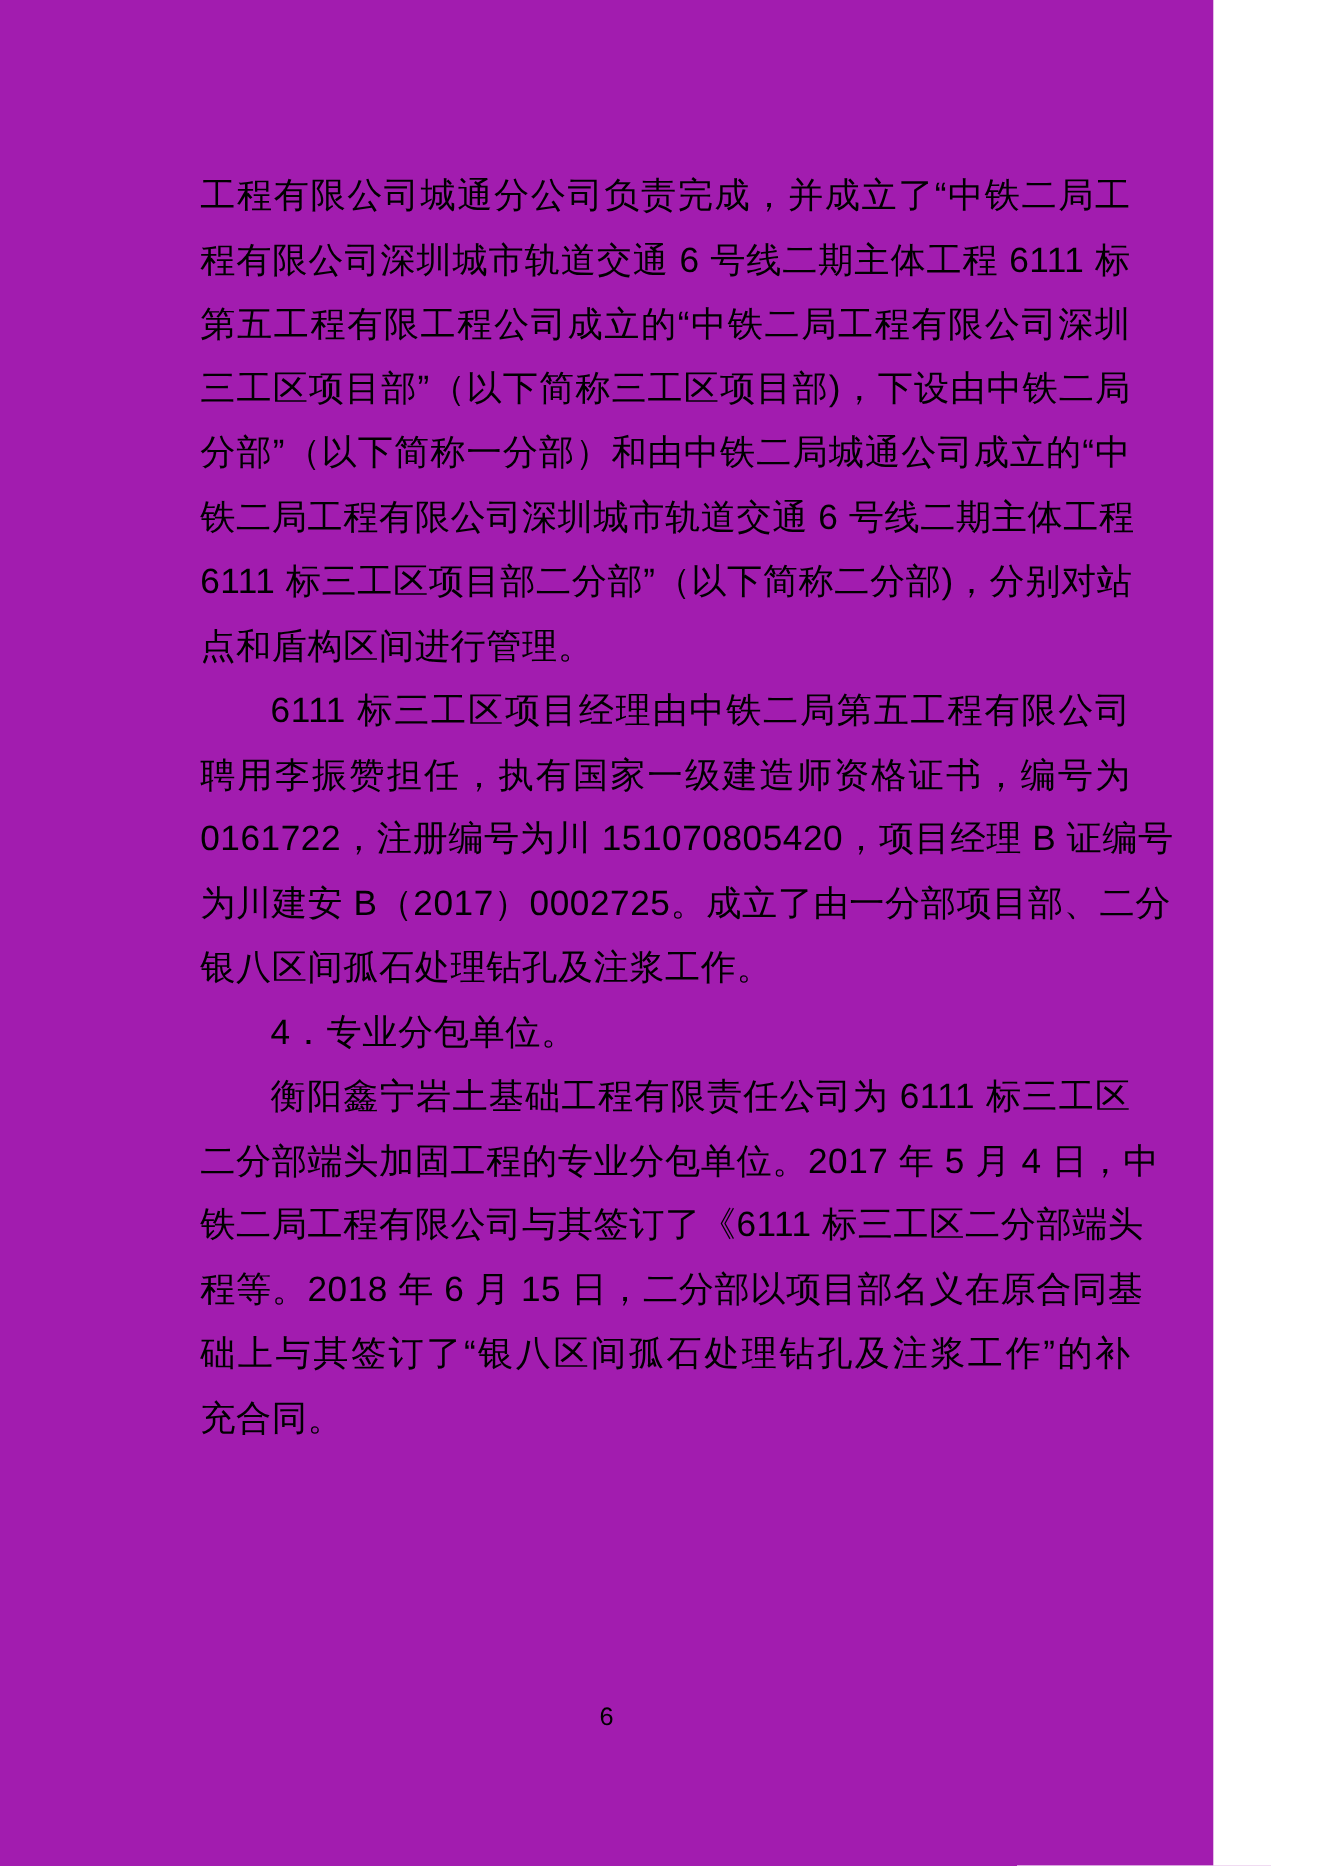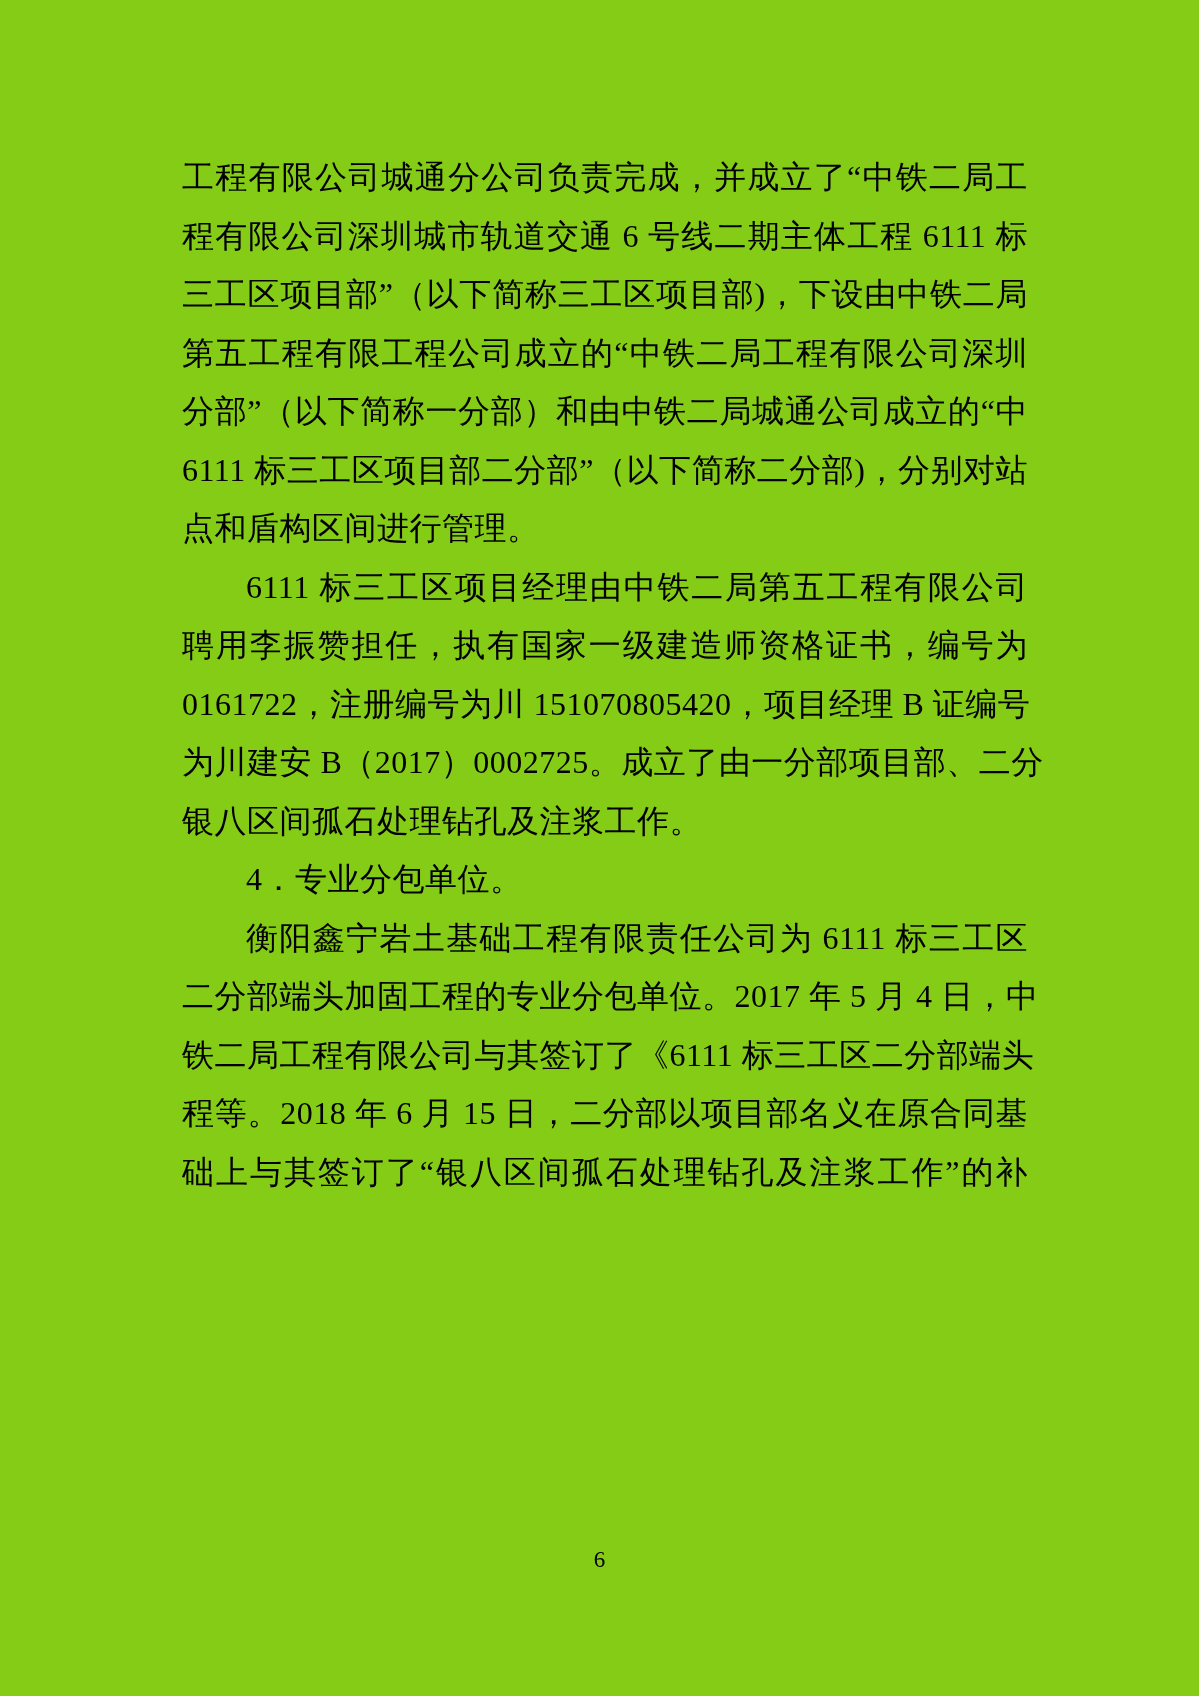--- a/index.html
+++ b/index.html
@@ -2,25 +2,25 @@
 <html><head>
 <meta charset="utf-8">
 <style>
   html, body {
     margin: 0;
     padding: 0;
     background: #ffffff;
   }
   .page {
     position: relative;
-    width: 1199px;
+    width: 1103px;
     height: 1696px;
-    background: #84cc16;
+    background: #a21caf;
     color: #000000;
-    font-family: Liberation Serif, serif;
+    font-family: Liberation Sans, sans-serif;
     overflow: hidden;
   }
   .text-block {
     position: absolute;
     left: 182px;
     top: 148px;
     width: 846px;
   }
   .ln {
     font-size: 32px;
@@ -49,32 +49,34 @@
     color: #000000;
   }
 </style>
 </head>
 <body>
 
 <div class="page">
   <div class="text-block">
     <div class="ln">工程有限公司城通分公司负责完成，并成立了“中铁二局工</div>
     <div class="ln">程有限公司深圳城市轨道交通 6 号线二期主体工程 6111 标</div>
+    <div class="ln">第五工程有限工程公司成立的“中铁二局工程有限公司深圳</div>
     <div class="ln">三工区项目部”（以下简称三工区项目部)，下设由中铁二局</div>
-    <div class="ln">第五工程有限工程公司成立的“中铁二局工程有限公司深圳</div>
     <div class="ln">分部”（以下简称一分部）和由中铁二局城通公司成立的“中</div>
+    <div class="ln">铁二局工程有限公司深圳城市轨道交通 6 号线二期主体工程</div>
     <div class="ln">6111 标三工区项目部二分部”（以下简称二分部)，分别对站</div>
     <div class="ln end">点和盾构区间进行管理。</div>
     <div class="ln ind">6111 标三工区项目经理由中铁二局第五工程有限公司</div>
     <div class="ln">聘用李振赞担任，执有国家一级建造师资格证书，编号为</div>
     <div class="ln">0161722，注册编号为川 151070805420，项目经理 B 证编号</div>
     <div class="ln">为川建安 B（2017）0002725。成立了由一分部项目部、二分</div>
     <div class="ln end">银八区间孤石处理钻孔及注浆工作。</div>
     <div class="ln ind end">4．专业分包单位。</div>
     <div class="ln ind">衡阳鑫宁岩土基础工程有限责任公司为 6111 标三工区</div>
     <div class="ln">二分部端头加固工程的专业分包单位。2017 年 5 月 4 日，中</div>
     <div class="ln">铁二局工程有限公司与其签订了《6111 标三工区二分部端头</div>
     <div class="ln">程等。2018 年 6 月 15 日，二分部以项目部名义在原合同基</div>
     <div class="ln">础上与其签订了“银八区间孤石处理钻孔及注浆工作”的补</div>
+    <div class="ln end">充合同。</div>
   </div>
 
   <div class="footer">6</div>
 </div>
 
 </body></html>

